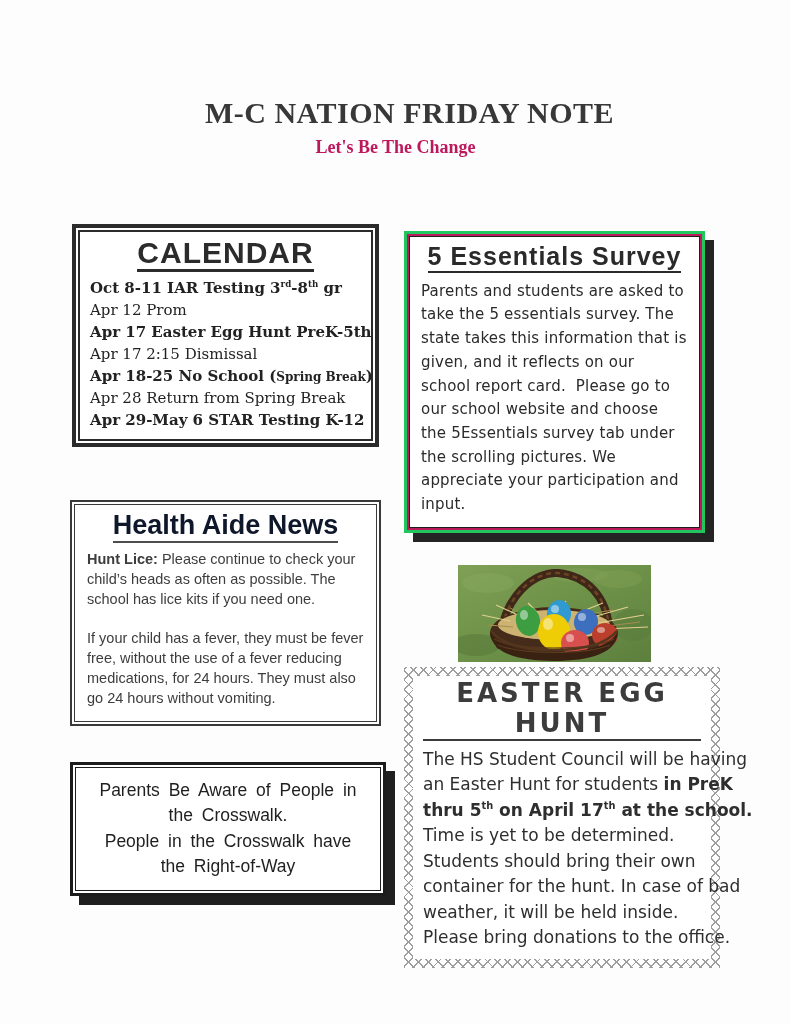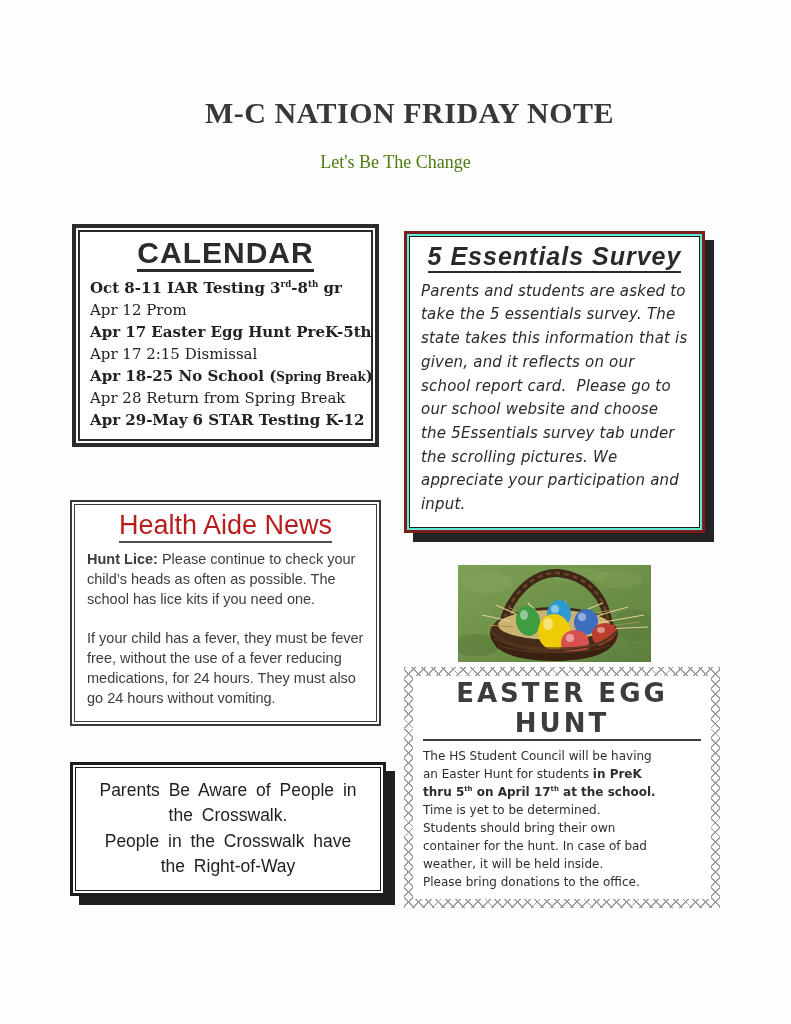--- a/index.html
+++ b/index.html
@@ -14,21 +14,21 @@
   }
 
   
   .header { position: absolute; top: 96px; left: 0; right: 0; text-align: center; }
   .header .title {
     font-family: "Liberation Serif", serif;
     font-weight: bold; font-size: 30px; letter-spacing: 0.5px; color: #383838; padding-left: 28px;
   }
   .header .subtitle {
     font-family: "Liberation Serif", serif;
-    font-weight: normal; font-size: 18px; margin-top: 22px; color: #4d7c0f;
+    font-weight: bold; font-size: 18px; margin-top: 7px; color: #be185d;
   }
   .header .date {
     font-weight: bold; font-size: 20px; margin-top: 7px; color: #3a3a3a;
   }
 
   
   .dbl-outer { background: #fff; }
   .dbl-inner { background: #fff; }
 
   
@@ -37,34 +37,34 @@
   .calendar-heading {
     text-align: center; font-weight: bold; font-size: 30px; letter-spacing: 1px; color: #2b2b2b;
   }
   .calendar-heading span { border-bottom: 3px solid #2b2b2b; display: inline-block; line-height: 1.1; }
   .calendar-entries { margin-top: 5px; font-family: "DejaVu Serif", serif; font-size: 15px; color: #222; }
   .calendar-entries .line { line-height: 1.47; white-space: nowrap; }
 
   
   .survey-box {
     position: absolute; left: 404px; top: 231px; width: 301px;
-    border: 3px solid #7f1d1d; box-shadow: 9px 9px 0 #242424; background: #5eead4; font-style: italic;
+    border: 3px solid #22c55e; box-shadow: 9px 9px 0 #242424; background: #be185d;
   }
   .survey-box .dbl-inner { border: 1px solid #1e1e1e; margin: 2px; padding: 5px 11px 10px 11px; }
   .survey-heading { text-align: center; font-weight: bold; font-size: 25px; letter-spacing: 1px; color: #2a2a2a; }
   .survey-heading span { border-bottom: 2px solid #2a2a2a; display: inline-block; line-height: 1.15; }
   .survey-body {
     margin-top: 7px; font-size: 15px; line-height: 1.58; letter-spacing: 0.2px;
     color: #2a2a2a; white-space: pre-wrap; font-family: "DejaVu Sans", sans-serif;
   }
 
   
   .health-box { position: absolute; left: 70px; top: 500px; width: 311px; border: 2px solid #3a3a3a; }
   .health-box .dbl-inner { border: 1px solid #3a3a3a; margin: 2px; padding: 5px 12px 12px 12px; }
-  .health-heading { text-align: center; font-weight: normal; font-size: 27px; color: #b91c1c; }
+  .health-heading { text-align: center; font-weight: bold; font-size: 27px; color: #0f172a; }
   .health-heading span { border-bottom: 2px solid #4d4d4d; display: inline-block; line-height: 1.1; }
   .health-para { margin-top: 6px; font-size: 14.5px; line-height: 1.4; color: #3d3d3d; }
   .health-para + .health-para { margin-top: 18px; }
 
   
   .basket-photo { position: absolute; left: 458px; top: 565px; width: 193px; height: 97px; }
   .basket-photo svg { display: block; width: 100%; height: 100%; }
 
   
   .easter-box {
@@ -74,21 +74,21 @@
     background-image:
       repeating-linear-gradient(45deg, #9e9e9e 0, #9e9e9e 1.3px, transparent 1.3px, transparent 7px),
       repeating-linear-gradient(-45deg, #9e9e9e 0, #9e9e9e 1.3px, transparent 1.3px, transparent 7px);
   }
   .easter-inner { background: #fff; padding: 3px 10px 8px 10px; }
   .easter-heading {
     text-align: center; font-weight: bold; font-size: 26px; letter-spacing: 3px; color: #3c3c3c;
     font-family: "DejaVu Sans", sans-serif;
   }
   .easter-heading span { border-bottom: 2px solid #3c3c3c; display: inline-block; line-height: 1.15; }
-  .easter-body { margin-top: 6px; font-family: "DejaVu Sans", sans-serif; font-size: 12px; color: #2e2e2e; }
+  .easter-body { margin-top: 6px; font-family: "DejaVu Sans", sans-serif; font-size: 17px; color: #2e2e2e; }
   .easter-body .line { line-height: 1.5; white-space: nowrap; }
 
   
   .crosswalk-box {
     position: absolute; left: 70px; top: 762px; width: 316px;
     border: 3px solid #1c1c1c; box-shadow: 9px 9px 0 #1f1f1f; background: #fff;
   }
   .crosswalk-box .dbl-inner { border: 1px solid #1c1c1c; margin: 2px; padding: 10px 6px; }
   .crosswalk-text { text-align: center; font-size: 17.5px; color: #1f1f1f; word-spacing: 4px; }
   .crosswalk-text .line { line-height: 1.45; }

